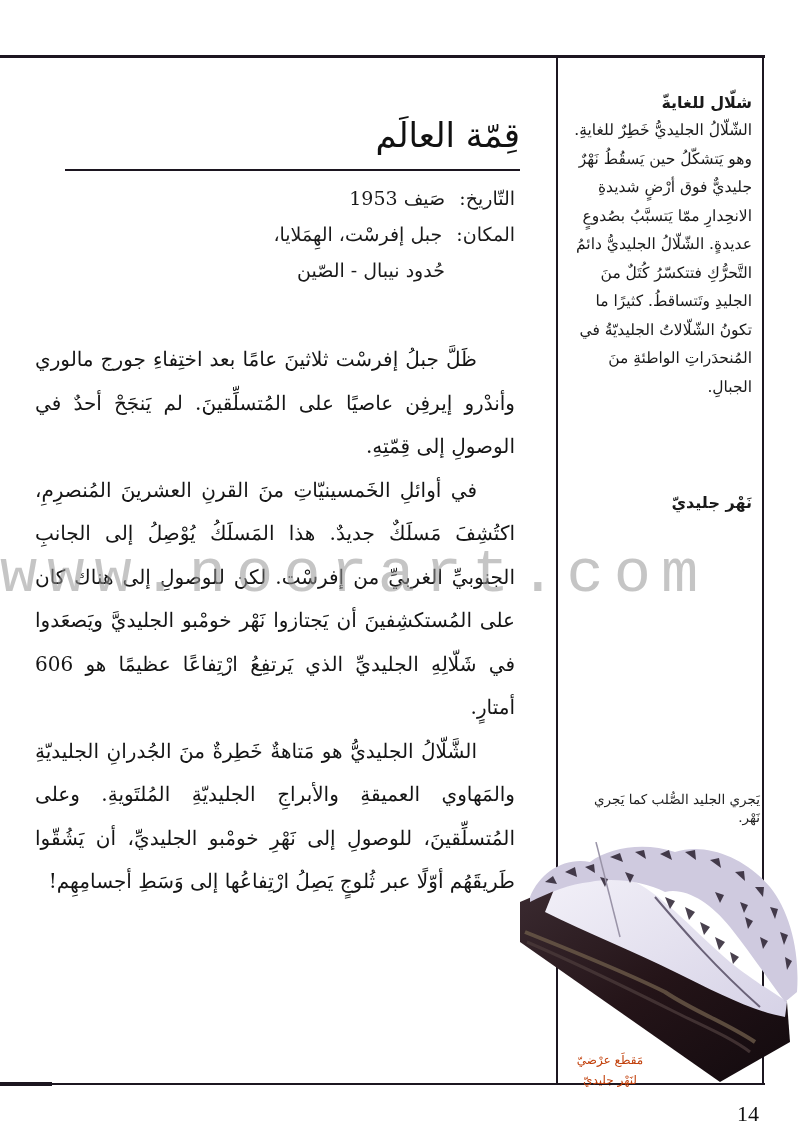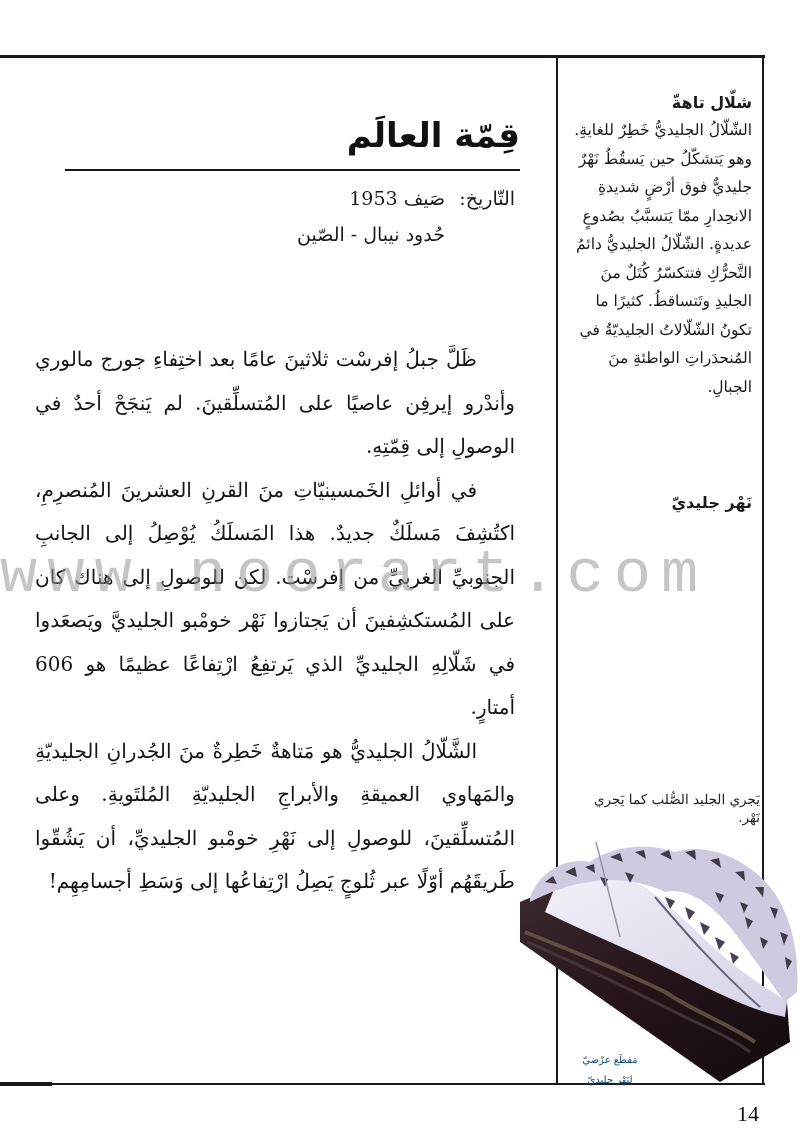--- a/index.html
+++ b/index.html
@@ -11,21 +11,21 @@
     .rule { position: absolute; background: #1c1620; }
     .top-rule { left: 0; top: 55px; width: 765px; height: 3px; }
     .bottom-rule { left: 0; top: 1083px; width: 765px; height: 2px; }
     .bottom-rule-thick { left: 0; top: 1082px; width: 52px; height: 4px; }
     .sidebar-left { left: 556px; top: 56px; width: 2px; height: 1029px; }
     .sidebar-right { left: 762px; top: 56px; width: 2px; height: 1029px; }
     .title-rule { left: 65px; top: 169px; width: 455px; height: 2px; }
 
     .title {
       position: absolute; right: 280px; top: 92px;
-      font-size: 34px; font-weight: bold; direction: rtl; color: #111;
+      font-size: 34px; font-weight: normal; direction: rtl; color: #111;
       font-family: "DejaVu Sans", sans-serif;
     }
     .meta {
       position: absolute; right: 285px; top: 180px; width: 440px;
       direction: rtl; font-size: 19px; line-height: 36px; color: #1a1a1a;
     }
     .meta .row { display: block; }
     .meta .label { margin-left: 8px; }
     .meta .indent { padding-right: 70px; display: block; }
 
@@ -48,21 +48,21 @@
     .sidebar p { margin: 0; }
     .sb1 { top: 90px; }
     .sb2 { top: 490px; }
 
     .caption-top {
       position: absolute; left: 590px; top: 790px; width: 170px; direction: rtl;
       font-size: 13.5px; line-height: 18px; text-align: right; color: #222;
     }
     .caption-bottom {
       position: absolute; left: 560px; top: 1050px; width: 100px; direction: rtl;
-      font-size: 10px; line-height: 20px; text-align: center; color: #0c4a6e;
+      font-size: 12px; line-height: 20px; text-align: center; color: #c2410c;
     }
     .glacier {
       position: absolute; left: 515px; top: 842px; width: 285px; height: 240px;
     }
 
     .watermark {
       position: absolute; left: 0; top: 545px; width: 696px; text-align: center;
       font-size: 62px; letter-spacing: 10px; color: rgba(150,150,150,0.55);
       font-family: "Liberation Mono", "DejaVu Sans Mono", monospace; pointer-events: none;
       line-height: 60px;
@@ -82,31 +82,35 @@
 <div class="rule bottom-rule-thick"></div>
 
 <h1 class="title">قِمّة العالَم</h1>
 <div class="rule title-rule"></div>
 
 <div class="meta">
   <span class="row">
     <span class="label">التّاريخ:</span>
     <span>صَيف 1953</span>
   </span>
+  <span class="row">
+    <span class="label">المكان:</span>
+    <span>جبل إفرسْت، الهِمَلايا،</span>
+  </span>
   <span class="indent">حُدود نيبال - الصّين</span>
 </div>
 
 <div class="main">
   <p class="indent">ظَلَّ جبلُ إفرسْت ثلاثينَ عامًا بعد اختِفاءِ جورج مالوري وأندْرو إيرفِن عاصيًا على المُتسلِّقينَ. لم يَنجَحْ أحدٌ في الوصولِ إلى قِمّتِهِ.</p>
   <p class="indent">في أوائلِ الخَمسينيّاتِ منَ القرنِ العشرينَ المُنصرِمِ، اكتُشِفَ مَسلَكٌ جديدٌ. هذا المَسلَكُ يُوْصِلُ إلى الجانبِ الجنوبيِّ الغربيِّ من إفرسْت. لكن للوصولِ إلى هناك كان على المُستكشِفينَ أن يَجتازوا نَهْر خومْبو الجليديَّ ويَصعَدوا في شَلّالِهِ الجليديِّ الذي يَرتفِعُ ارْتِفاعًا عظيمًا هو 606 أمتارٍ.</p>
   <p class="indent">الشَّلّالُ الجليديُّ هو مَتاهةٌ خَطِرةٌ منَ الجُدرانِ الجليديّةِ والمَهاوي العميقةِ والأبراجِ الجليديّةِ المُلتَويةِ. وعلى المُتسلِّقينَ، للوصولِ إلى نَهْرِ خومْبو الجليديِّ، أن يَشُقّوا طَريقَهُم أوّلًا عبر ثُلوجٍ يَصِلُ ارْتِفاعُها إلى وَسَطِ أجسامِهِم!</p>
 </div>
 
 <aside class="sidebar sb1">
-  <h3>شلّال تاهةّ</h3>
+  <h3>شلّال للغايةّ</h3>
   <p>الشّلّالُ الجليديُّ خَطِرٌ للغايةِ. وهو يَتشكّلُ حين يَسقُطُ نَهْرٌ جليديٌّ فوق أرْضٍ شديدةِ الانحِدارِ ممّا يَتسبَّبُ بصُدوعٍ عديدةٍ. الشّلّالُ الجليديُّ دائمُ التَّحرُّكِ فتتكسّرُ كُتَلٌ منَ الجليدِ وتَتساقطُ. كثيرًا ما تكونُ الشّلّالاتُ الجليديّةُ في المُنحدَراتِ الواطئةِ منَ الجبالِ.</p>
 </aside>
 
 <aside class="sidebar sb2">
   <h3>نَهْر جليديّ</h3>
 </aside>
 
 <div class="caption-top">يَجري الجليد الصُّلب كما يَجري نَهْر.</div>
 
 <svg class="glacier" viewBox="0 0 285 240">

